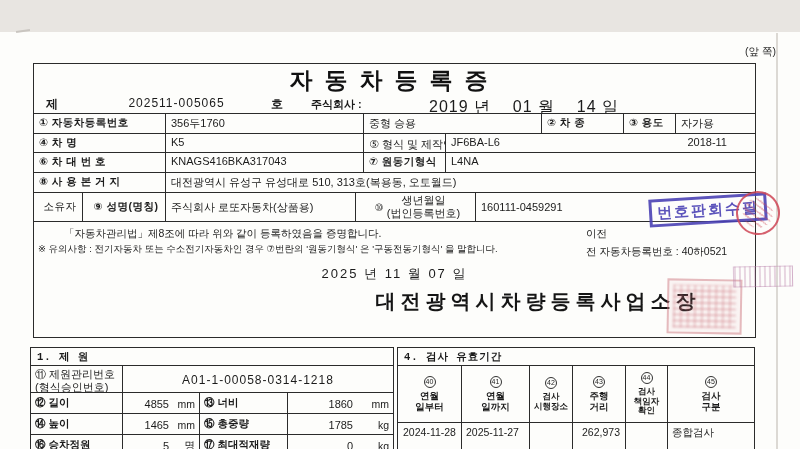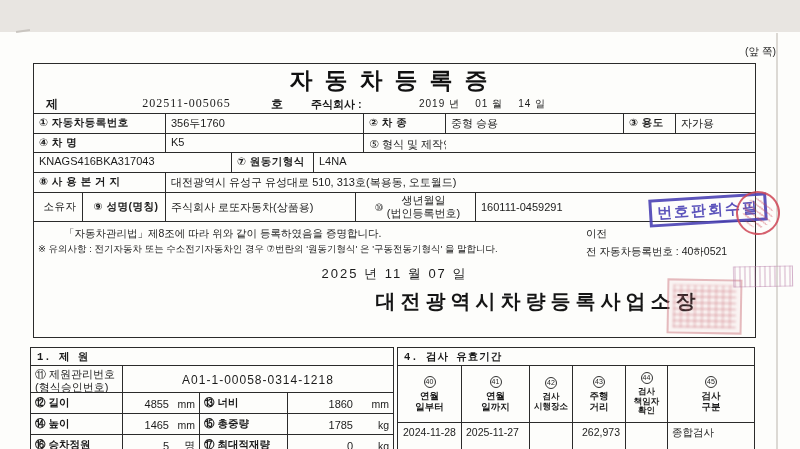--- a/index.html
+++ b/index.html
@@ -19,24 +19,24 @@
   .cert-box {
     position:absolute; left:33px; top:63px; width:723px; height:275px;
     border:1.6px solid #2b2b2b; background:transparent;
   }
   .doc-title {
     position:absolute; top:1px; left:0; right:0; text-align:center;
     font-size:23px; font-weight:bold; letter-spacing:12px; color:#111;
   }
   .doc-no-line { position:absolute; top:31px; left:0; right:0; height:17px; font-size:12px; }
   .doc-no-prefix { position:absolute; left:12px; top:1px; font-weight:bold; }
-  .doc-no { position:absolute; left:70px; top:1px; width:165px; text-align:center; letter-spacing:1px;font-family:Liberation Serif, serif; }
+  .doc-no { position:absolute; left:60px; top:1px; width:165px; text-align:center; letter-spacing:1px; }
   .doc-no-suffix { position:absolute; left:237px; top:1px; font-weight:bold; }
   .first-reg-label { position:absolute; left:277px; top:2px; font-size:11px; font-weight:bold; }
-  .first-reg-date { position:absolute; left:385px; top:2px; font-size:10px; letter-spacing:1px; white-space:pre; }
+  .first-reg-date { position:absolute; left:395px; top:2px; font-size:16px; letter-spacing:1px; white-space:pre; }
 
   
   .mtable { position:absolute; top:49px; left:0; right:0; border-bottom:1.45px solid #2b2b2b; }
   .mrow { display:flex; border-top:1.45px solid #2b2b2b; align-items:stretch; }
   .mcell { border-right:1.45px solid #2b2b2b; padding:2px 1px 0 5px; overflow:hidden; white-space:nowrap; }
   .mcell:last-child { border-right:none; }
   .lab { font-size:10.5px; font-weight:bold; letter-spacing:0.5px; }
   .lab-sm { font-size:11px; font-weight:normal; }
   .val { font-size:11px; }
   .grow { flex:1; }
@@ -123,31 +123,36 @@
     <span class="doc-no">202511-005065</span>
     <span class="doc-no-suffix">호</span>
     <span class="first-reg-label">주식회사 :</span>
     <span class="first-reg-date">2019 년    01 월    14 일</span>
   </div>
 
   <div class="mtable">
     <div class="mrow" style="height:20px">
       <div class="mcell lab" style="width:132px">① 자동차등록번호</div>
       <div class="mcell val" style="width:198px">356두1760</div>
+      <div class="mcell val" style="width:178px">중형 승용</div>
       <div class="mcell lab" style="width:82px">② 차 종</div>
-      <div class="mcell val" style="width:178px">중형 승용</div>
       <div class="mcell lab" style="width:52px">③ 용도</div>
       <div class="mcell val grow">자가용</div>
     </div>
     <div class="mrow" style="height:19px">
       <div class="mcell lab" style="width:132px">④ 차 명</div>
       <div class="mcell val" style="width:198px">K5</div>
       <div class="mcell lab-sm" style="width:82px;padding-top:3px">⑤ 형식 및 제작연월</div>
+      <div class="mcell val grow split" style="padding-right:28px">
+        <span>JF6BA-L6</span>
+        <span>2018-11</span>
+      </div>
     </div>
     <div class="mrow" style="height:20px">
+      <div class="mcell lab" style="width:132px">⑥ 차 대 번 호</div>
       <div class="mcell val" style="width:198px">KNAGS416BKA317043</div>
       <div class="mcell lab" style="width:82px">⑦ 원동기형식</div>
       <div class="mcell val grow">L4NA</div>
     </div>
     <div class="mrow" style="height:20px">
       <div class="mcell lab" style="width:132px">⑧ 사 용 본 거 지</div>
       <div class="mcell val grow">대전광역시 유성구 유성대로 510, 313호(복용동, 오토월드)</div>
     </div>
     <div class="mrow" style="height:29px">
       <div class="mcell lab ctr" style="width:49px;font-weight:normal;font-size:10.5px">소유자</div>

